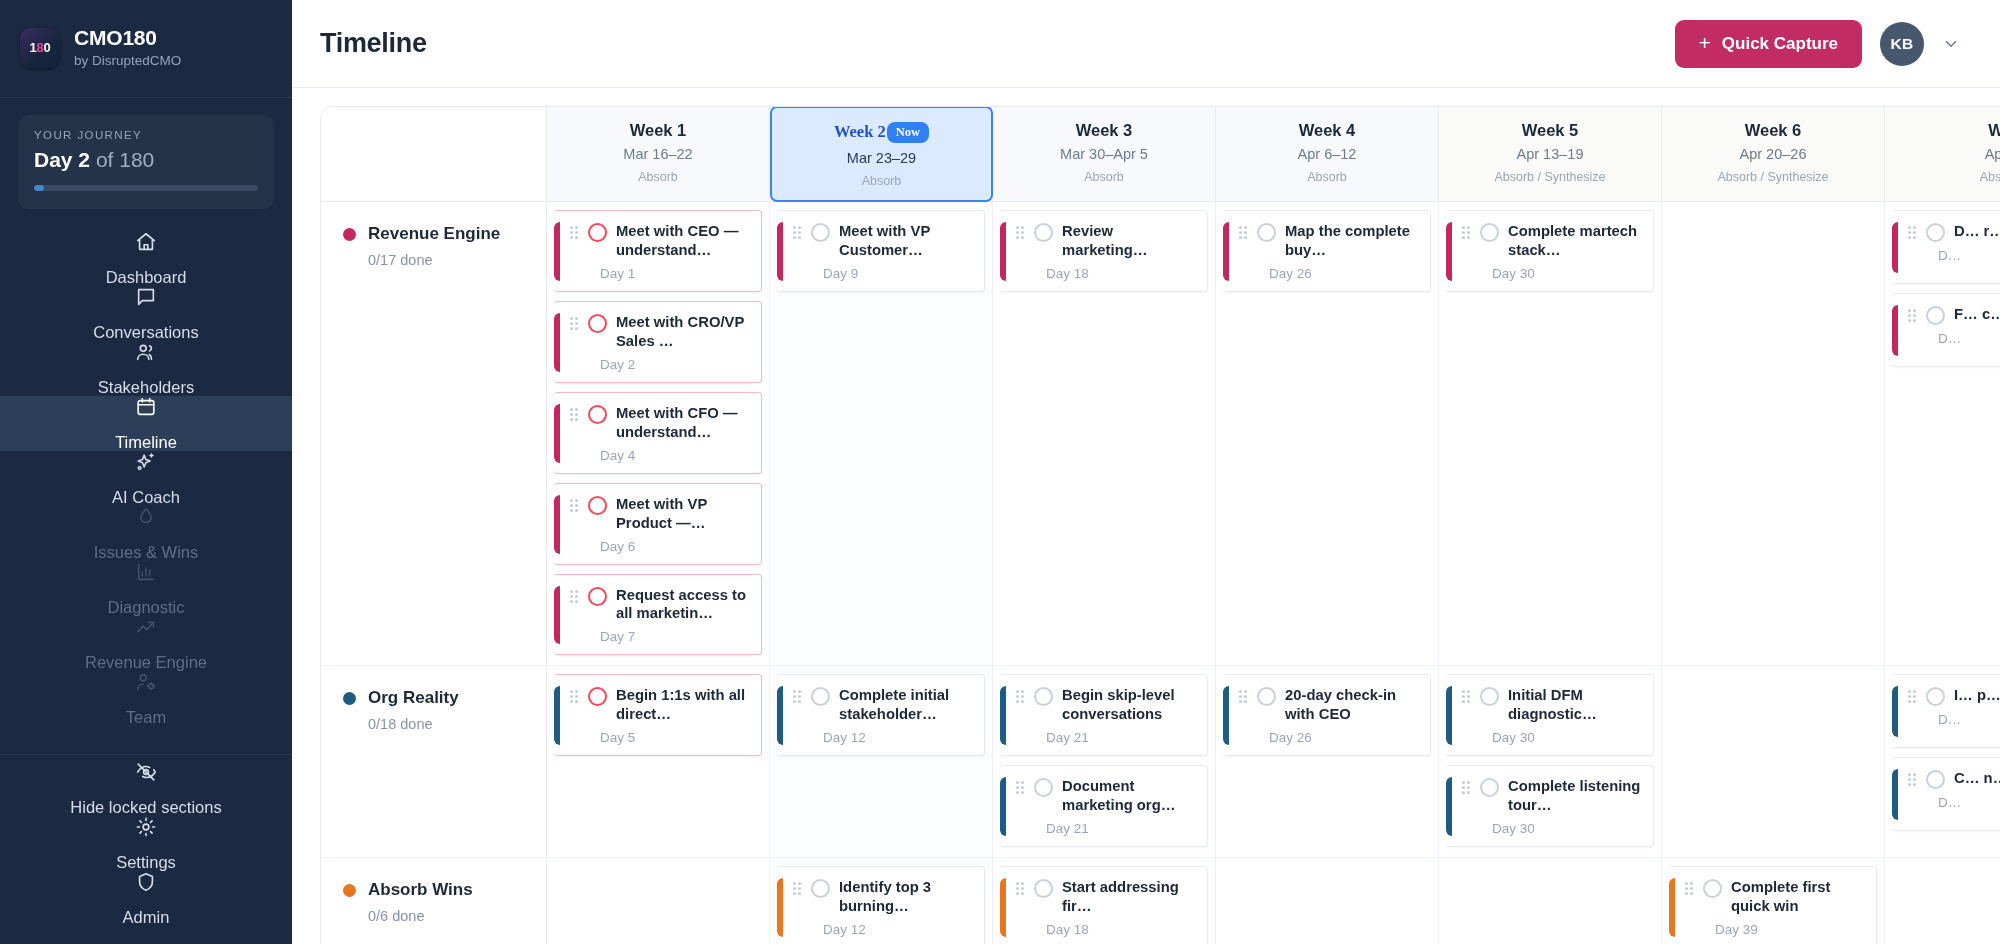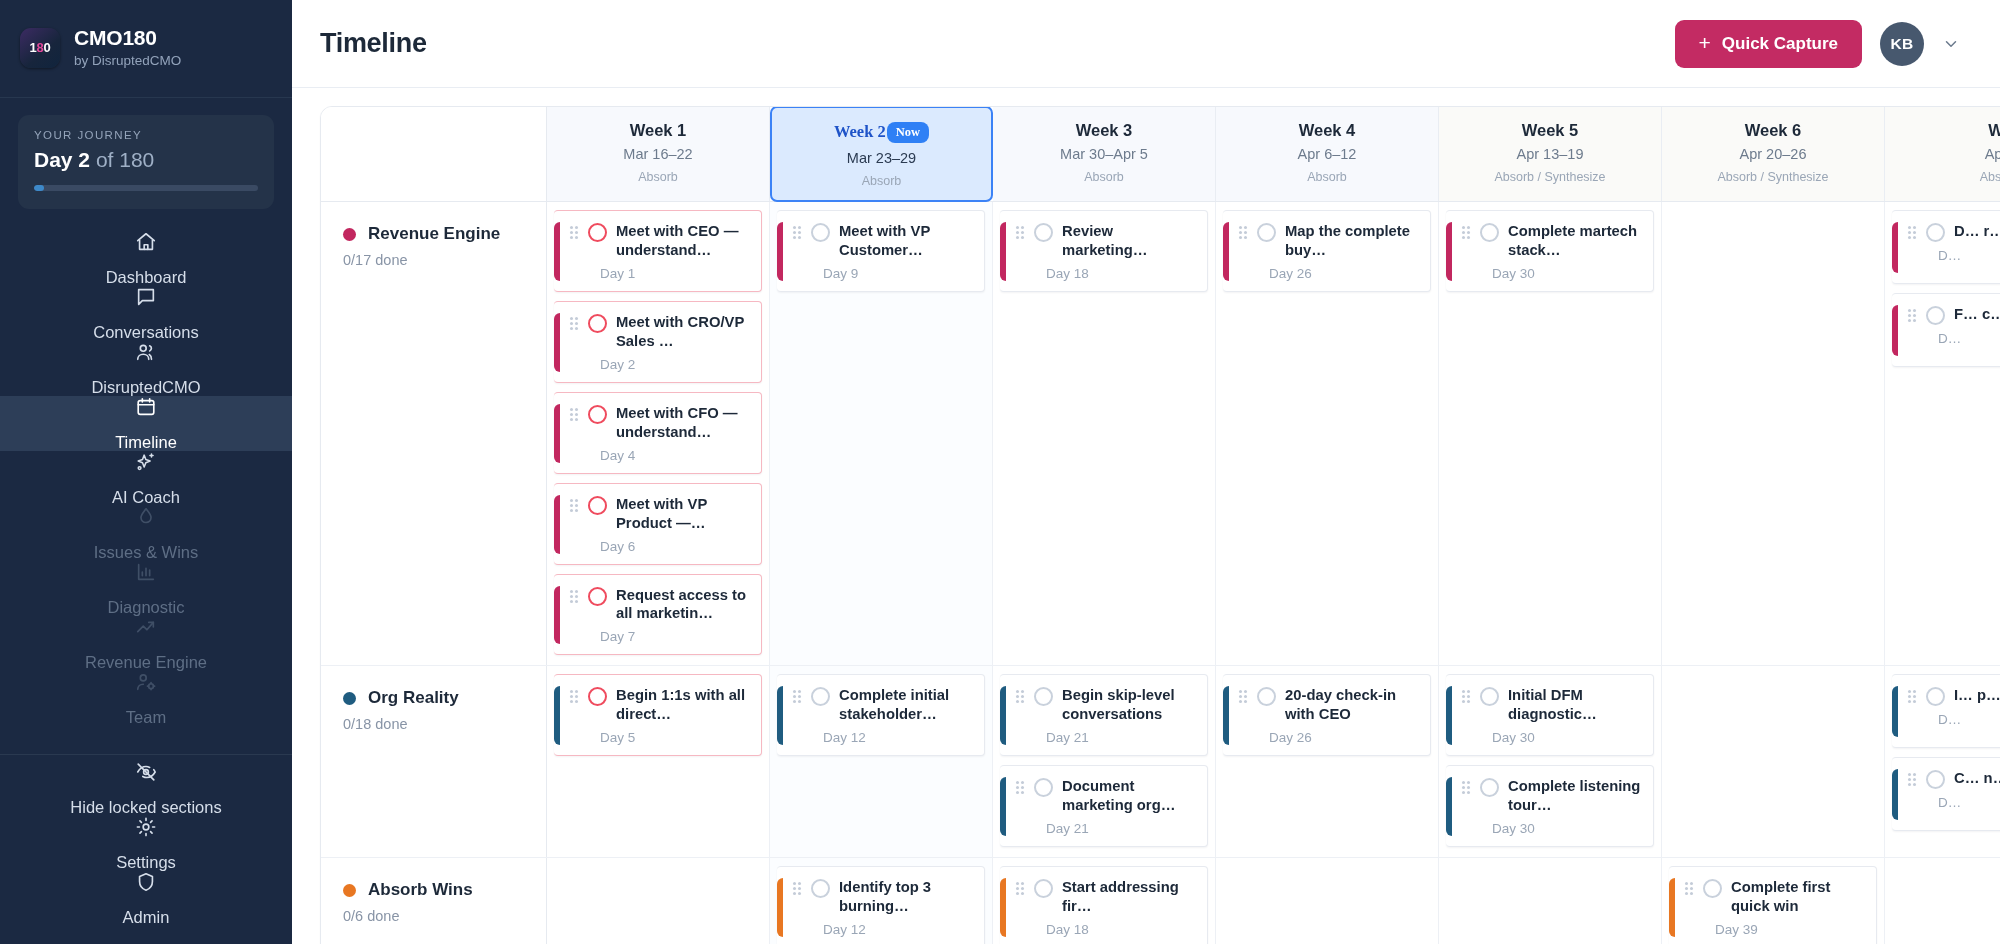--- a/index.html
+++ b/index.html
@@ -149,21 +149,21 @@
 
   .lane { display:flex; border-bottom: 1px solid #edf0f5; }
   .lane:last-child { border-bottom: none; }
   .lane-label {
     width: 226px; min-width: 226px;
     border-right: 1px solid #e6eaf0;
     padding: 22px 20px 12px 22px;
   }
   .lane-title { display:flex; align-items:center; gap: 12px; font-size: 17px; font-weight:700; color:#1d2939; }
   .dot { width: 13px; height: 13px; border-radius: 50%; flex:0 0 13px; }
-  .lane-done { font-size: 14.5px; color: #8894a6; margin-top: 8px; }
+  .lane-done { font-size: 14.5px; color: #8894a6; margin-top: 8px; margin-left: 25px; }
 
   .cell {
     width: 223px; min-width: 223px;
     border-right: 1px solid #edf0f5;
     padding: 8px 7px 10px 7px;
     display: flex; flex-direction: column; gap: 9px;
   }
   .cell.now-col { background: #fbfdff; }
 
   .card {
@@ -251,21 +251,21 @@
         </div>
         <div class="nav-item">
           <span class="ic">
             <svg width="22" height="22" viewBox="0 0 24 24" fill="none" stroke="currentColor" stroke-width="1.8" stroke-linecap="round" stroke-linejoin="round">
               <circle cx="9" cy="8" r="3.2"></circle>
               <path d="M3 20c0-3.3 2.7-5.5 6-5.5s6 2.2 6 5.5"></path>
               <path d="M16 5.2a3 3 0 0 1 0 5.6"></path>
               <path d="M18 20c0-2.6-1-4.3-2.4-5.2"></path>
             </svg>
           </span>
-          <span>DisruptedCMO</span>
+          <span>Stakeholders</span>
         </div>
         <div class="nav-item active">
           <span class="ic">
             <svg width="22" height="22" viewBox="0 0 24 24" fill="none" stroke="currentColor" stroke-width="1.8" stroke-linecap="round" stroke-linejoin="round">
               <rect x="3.5" y="5" width="17" height="15" rx="2.2"></rect>
               <path d="M3.5 9.5h17"></path>
               <path d="M8 3v3.5M16 3v3.5"></path>
             </svg>
           </span>
           <span>Timeline</span>

